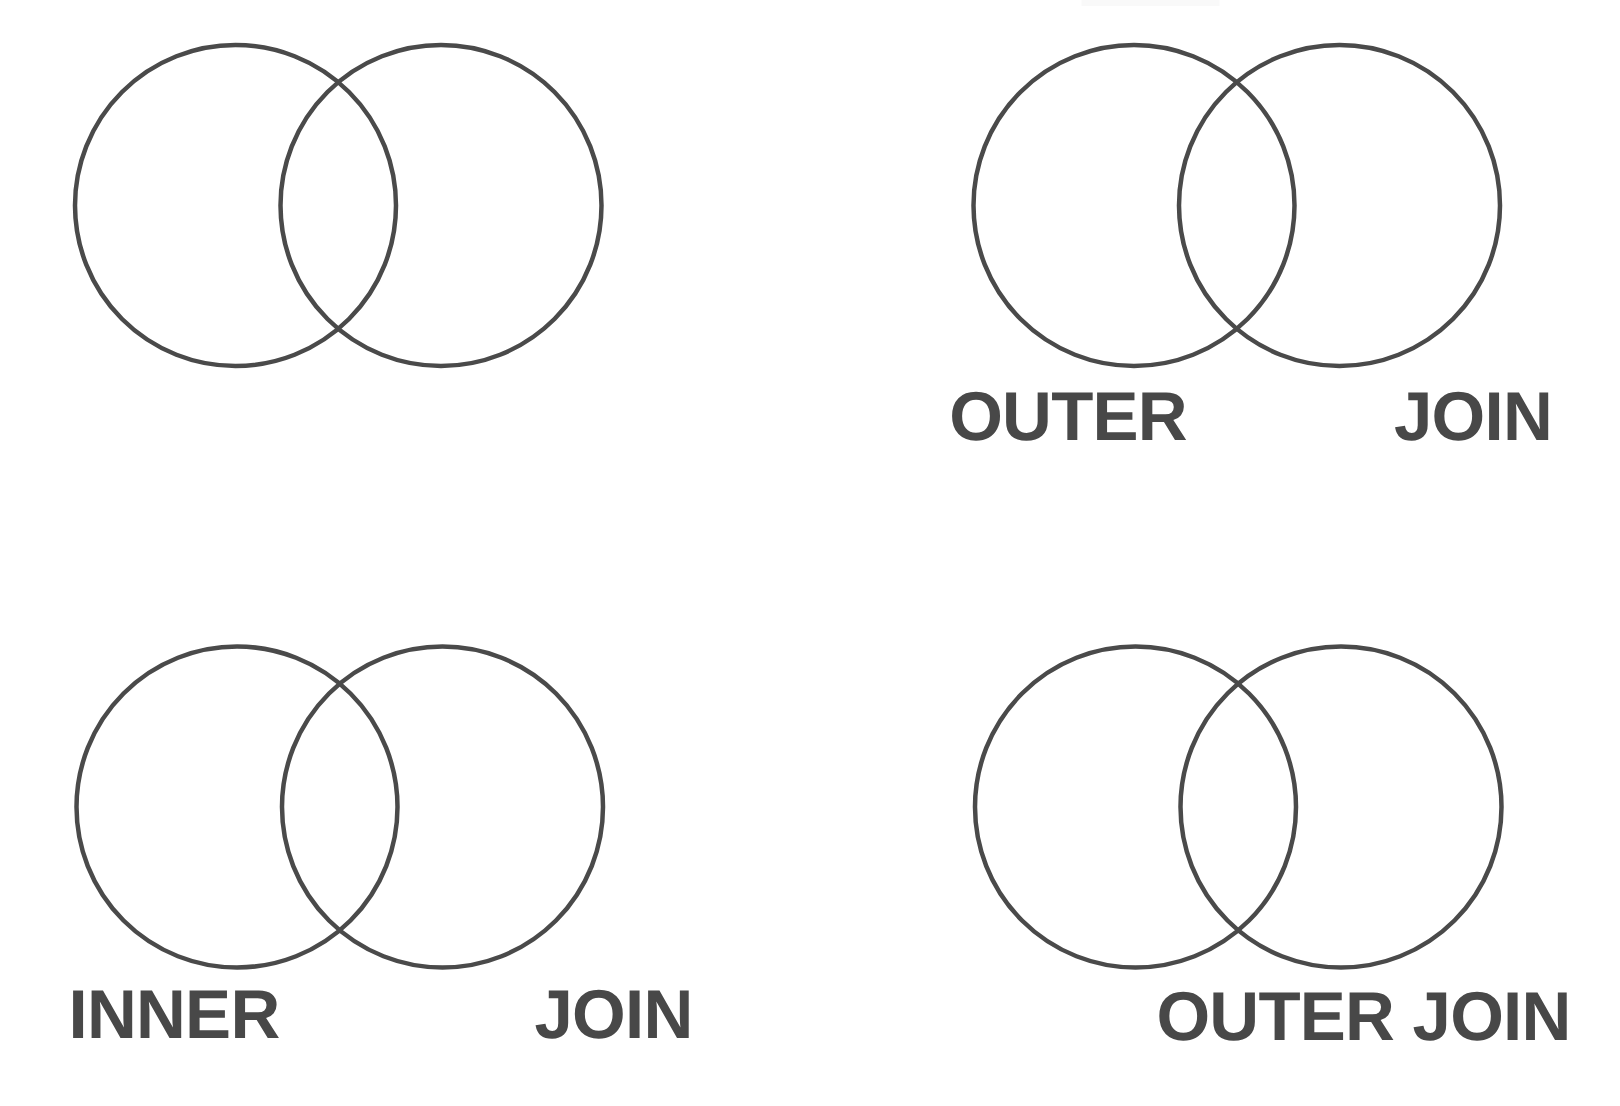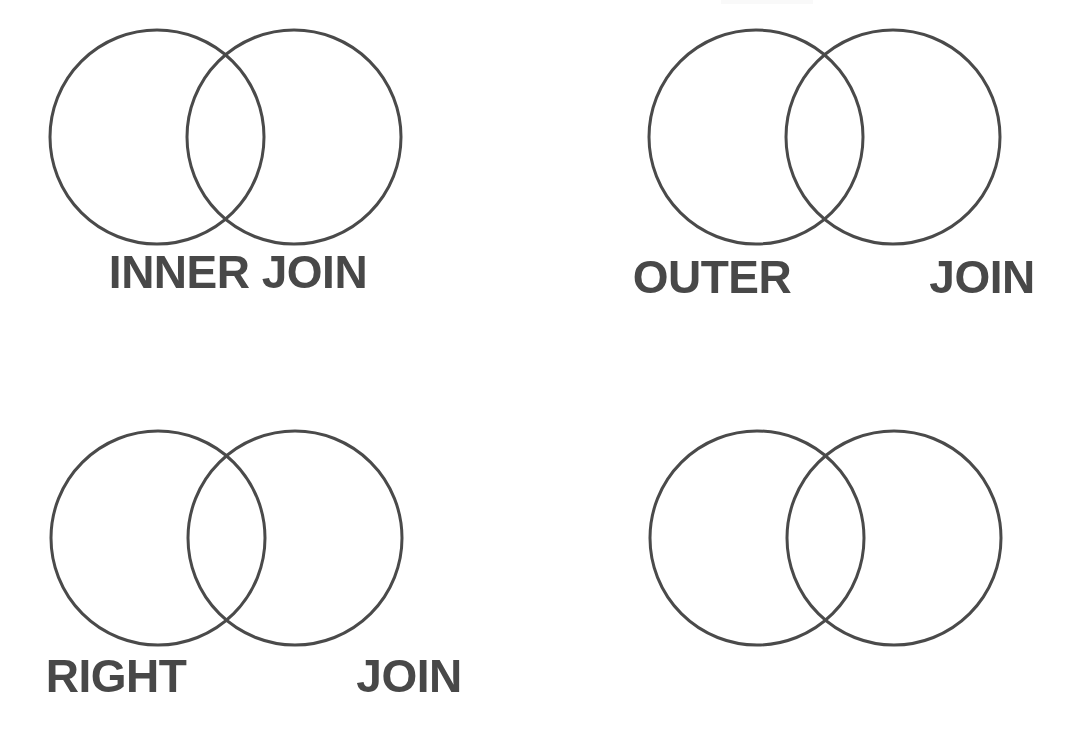--- a/index.html
+++ b/index.html
@@ -66,21 +66,20 @@
             <circle cx="110" cy="118" r="107"></circle>
           </clipPath>
       </defs>
       <circle class="region-left" cx="110" cy="118" r="107" fill="none"></circle>
       <circle class="region-right" cx="247" cy="118" r="107" fill="none"></circle>
       <circle class="region-intersection" cx="247" cy="118" r="107" clip-path="url(#clipL0)" fill="#45BC95"></circle>
       <circle class="outline" cx="110" cy="118" r="107"></circle>
       <circle class="outline" cx="247" cy="118" r="107"></circle>
     </svg>
   </figure>
-  <div class="label" style="left:78px; top:247px; width:320px;">INNER JOIN</div>
 
   <figure class="venn" style="left:646px; top:19px;">
     <svg width="360" height="236" viewBox="0 0 360 236">
       <defs>
         <clipPath id="clipL1">
             <circle cx="110" cy="118" r="107"></circle>
           </clipPath>
       </defs>
       <circle class="region-left" cx="110" cy="118" r="107" fill="#45BC95"></circle>
       <circle class="region-right" cx="247" cy="118" r="107" fill="none"></circle>
@@ -99,31 +98,32 @@
             <circle cx="110" cy="118" r="107"></circle>
           </clipPath>
       </defs>
       <circle class="region-left" cx="110" cy="118" r="107" fill="none"></circle>
       <circle class="region-right" cx="247" cy="118" r="107" fill="#45BC95"></circle>
       <circle class="region-intersection" cx="247" cy="118" r="107" clip-path="url(#clipL2)" fill="#45BC95"></circle>
       <circle class="outline" cx="110" cy="118" r="107"></circle>
       <circle class="outline" cx="247" cy="118" r="107"></circle>
     </svg>
   </figure>
-  <div class="label" style="left:16px; top:651px; width:200px;">RIGHT</div>
+  <div class="label" style="left:16px; top:651px; width:200px;">INNER</div>
   <div class="label" style="left:309px; top:651px; width:200px;">JOIN</div>
 
   <figure class="venn" style="left:647px; top:420px;">
     <svg width="360" height="236" viewBox="0 0 360 236">
       <defs>
         <clipPath id="clipL3">
             <circle cx="110" cy="118" r="107"></circle>
           </clipPath>
       </defs>
       <circle class="region-left" cx="110" cy="118" r="107" fill="#45BC95"></circle>
       <circle class="region-right" cx="247" cy="118" r="107" fill="#45BC95"></circle>
       <circle class="region-intersection" cx="247" cy="118" r="107" clip-path="url(#clipL3)" fill="#45BC95"></circle>
       <circle class="outline" cx="110" cy="118" r="107"></circle>
       <circle class="outline" cx="247" cy="118" r="107"></circle>
     </svg>
   </figure>
+  <div class="label" style="left:749px; top:652px; width:320px;">OUTER JOIN</div>
 
 </div>
 
 </body></html>

